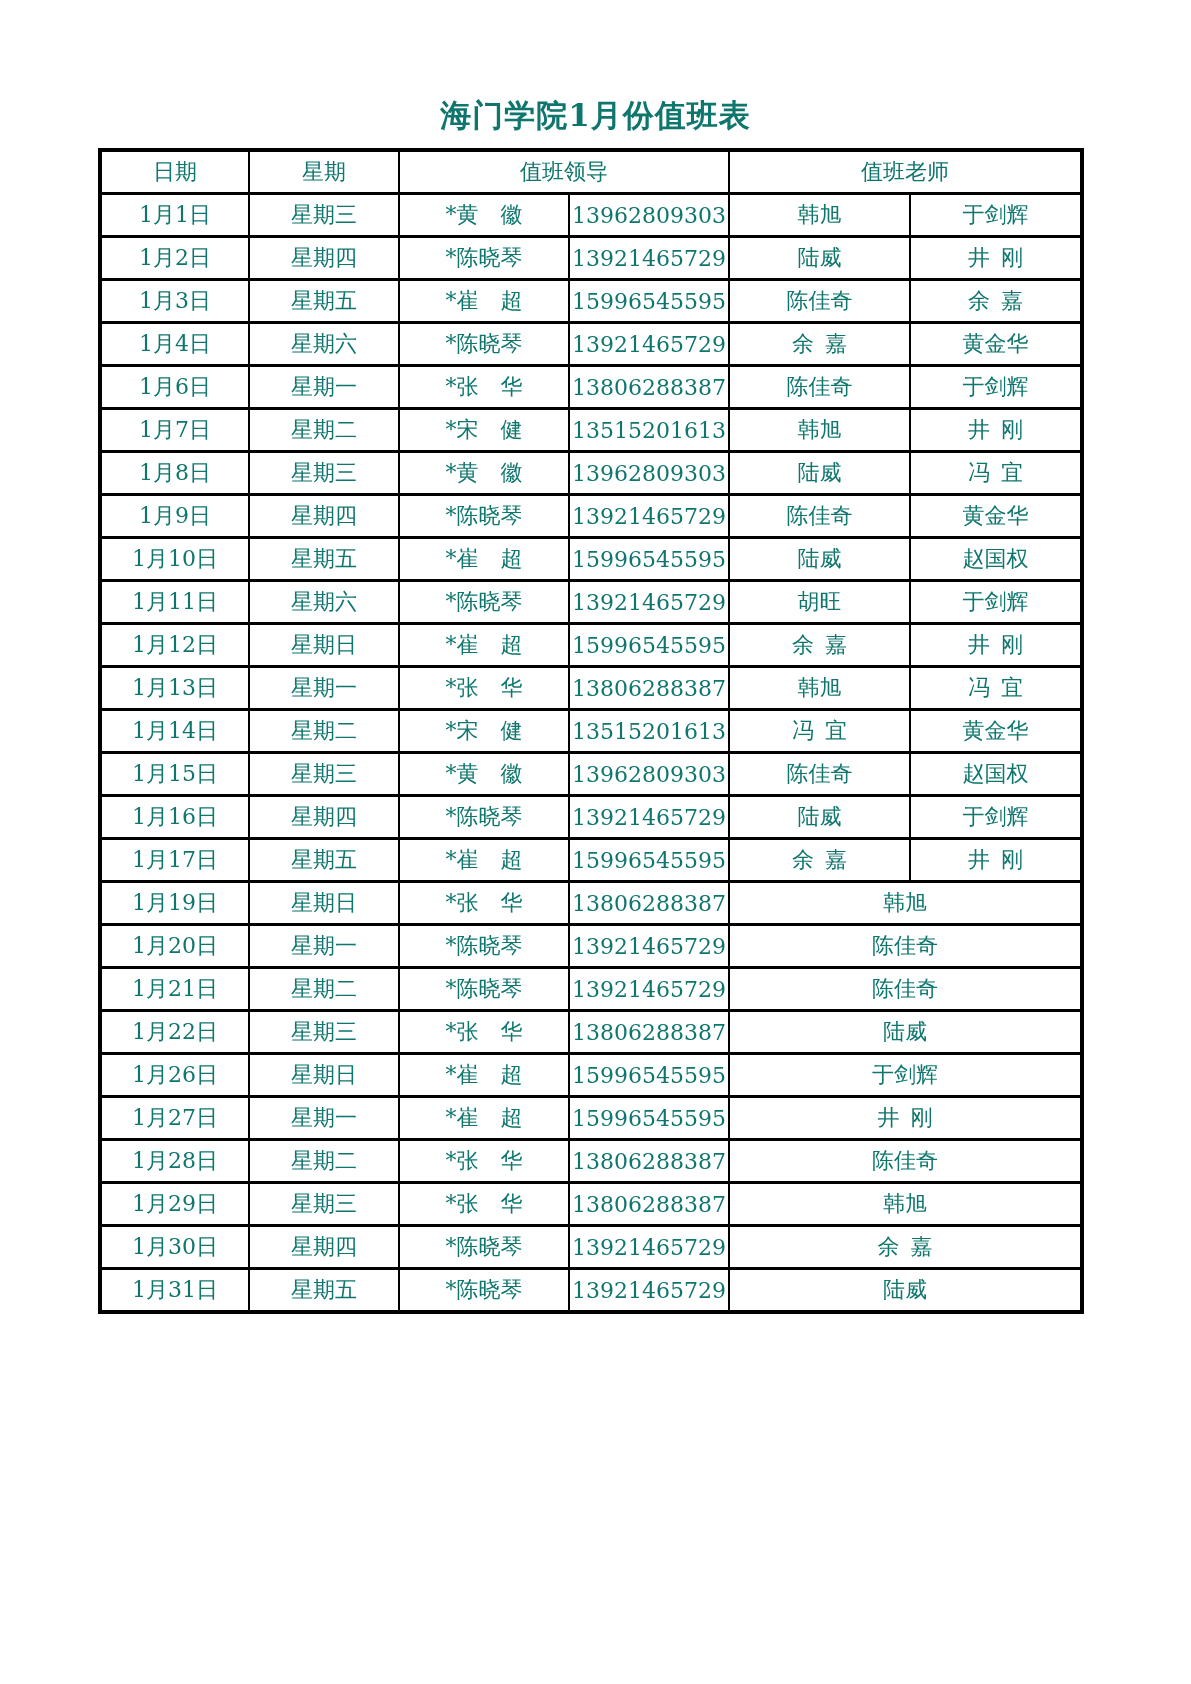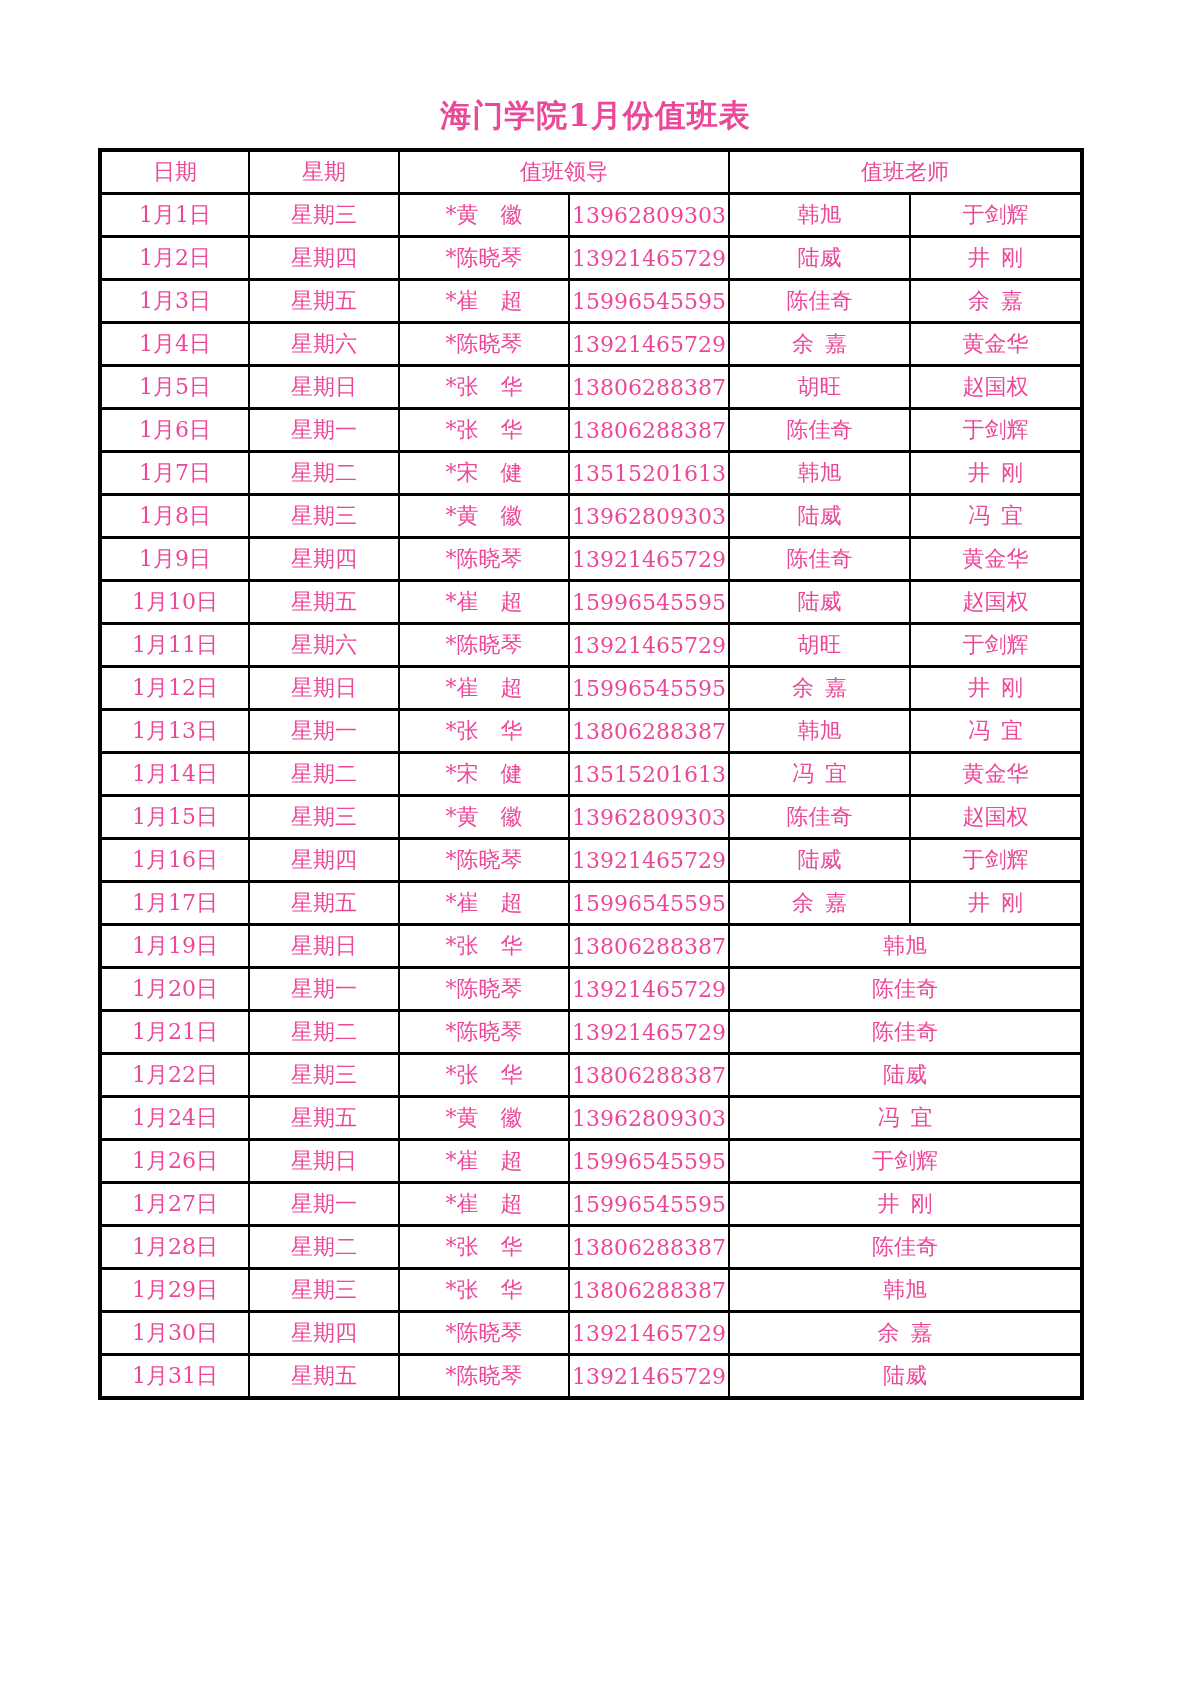--- a/index.html
+++ b/index.html
@@ -2,21 +2,21 @@
 <html><head>
 <meta charset="utf-8">
 <style>
   html, body { margin: 0; padding: 0; background: #ffffff; }
   .page {
     position: relative;
     width: 1191px;
     height: 1684px;
     background: #ffffff;
     font-family: "DejaVu Serif", "Liberation Serif", serif;
-    color: #ec4899;
+    color: #0f766e;
     overflow: hidden;
   }
   .title {
     margin: 0;
     padding-top: 96px;
     height: 38px;
     text-align: center;
     font-size: 31px;
     font-weight: bold;
     letter-spacing: 1px;
@@ -101,28 +101,20 @@
         </tr>
         <tr>
           <td>1月4日</td>
           <td>星期六</td>
           <td>*陈晓琴</td>
           <td>13921465729</td>
           <td>余 嘉</td>
           <td>黄金华</td>
         </tr>
         <tr>
-          <td>1月5日</td>
-          <td>星期日</td>
-          <td>*张　华</td>
-          <td>13806288387</td>
-          <td>胡旺</td>
-          <td>赵国权</td>
-        </tr>
-        <tr>
           <td>1月6日</td>
           <td>星期一</td>
           <td>*张　华</td>
           <td>13806288387</td>
           <td>陈佳奇</td>
           <td>于剑辉</td>
         </tr>
         <tr>
           <td>1月7日</td>
           <td>星期二</td>
@@ -231,27 +223,20 @@
           <td>*陈晓琴</td>
           <td>13921465729</td>
           <td colspan="2">陈佳奇</td>
         </tr>
         <tr>
           <td>1月22日</td>
           <td>星期三</td>
           <td>*张　华</td>
           <td>13806288387</td>
           <td colspan="2">陆威</td>
-        </tr>
-        <tr>
-          <td>1月24日</td>
-          <td>星期五</td>
-          <td>*黄　徽</td>
-          <td>13962809303</td>
-          <td colspan="2">冯 宜</td>
         </tr>
         <tr>
           <td>1月26日</td>
           <td>星期日</td>
           <td>*崔　超</td>
           <td>15996545595</td>
           <td colspan="2">于剑辉</td>
         </tr>
         <tr>
           <td>1月27日</td>

